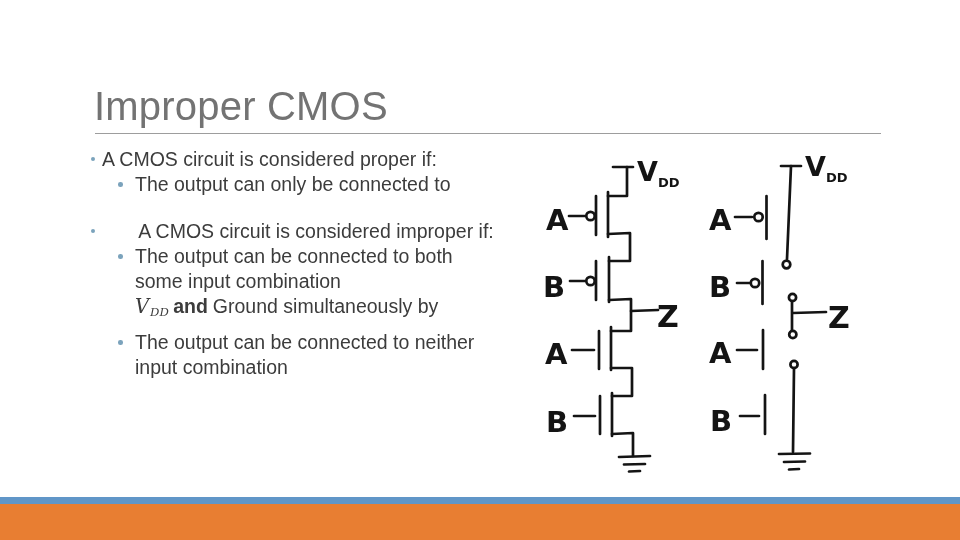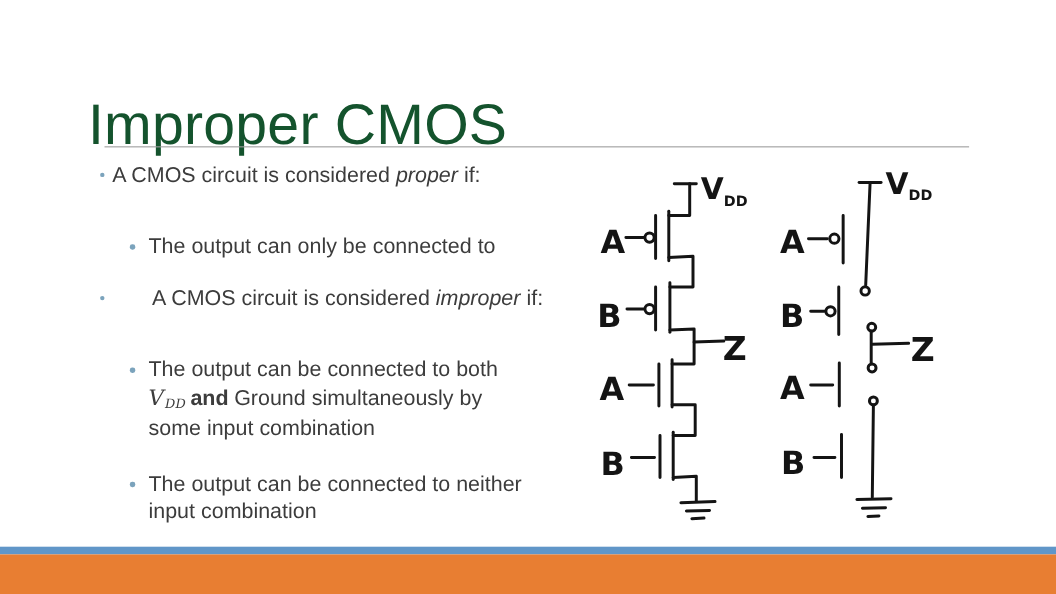--- a/index.html
+++ b/index.html
@@ -1,35 +1,35 @@
 <!DOCTYPE html>
 <html><head>
 <meta charset="utf-8">
 <style>
   html,body{margin:0;padding:0;background:#fff;}
   .slide{position:relative;width:960px;height:540px;background:#ffffff;overflow:hidden;
          font-family:"Liberation Sans",sans-serif;color:#3c3c3c;}
   
-  .title{position:absolute;left:80px;top:84px;font-size:52px;font-weight:400;color:#14532d;
+  .title{position:absolute;left:94px;top:84px;font-size:40px;font-weight:400;color:#737373;
          letter-spacing:.2px;white-space:nowrap;}
   .rule{position:absolute;left:95px;top:133px;width:786px;height:1px;background:#9d9d9d;}
   
   .bullets{position:absolute;left:90px;top:147px;width:440px;font-size:19.5px;line-height:25px;}
   .top{position:relative;padding-left:12px;}
-  .sub{position:relative;padding-left:45px;margin-top:40px;}
+  .sub{position:relative;padding-left:45px;}
   .dot{position:absolute;width:4.5px;height:4.5px;border-radius:50%;background:#7ba3bc;}
   .top>.dot{left:1px;top:10px;width:4px;height:4px;}
   .sub>.dot{left:28px;top:10px;}
-  .em{font-style:italic;margin-top:12px;}
+  .em{margin-top:12px;}
   .bold{font-weight:bold;margin:0 .26em 0 .22em;}
   .vdd .v{font-family:"DejaVu Serif",serif;font-style:italic;}
   .vdd .dd{font-family:"DejaVu Serif",serif;font-style:italic;font-size:.60em;
            position:relative;top:.22em;margin-left:1px;}
   .mt22{margin-top:22px;text-align:center;}
-  .mt8{margin-top:26px;}
+  .mt8{margin-top:8px;}
   
   svg.circuits{position:absolute;left:0;top:0;}
   svg text{font-family:"DejaVu Sans",sans-serif;font-weight:bold;fill:#141414;}
   
   .footer-blue{position:absolute;left:0;top:497px;width:960px;height:7px;background:#6096c8;}
   .footer-orange{position:absolute;left:0;top:504px;width:960px;height:36px;background:#e87e32;}
 </style>
 </head>
 <body>
 
@@ -47,22 +47,22 @@
       <span class="dot"></span>
       <div>The output can only be connected to</div>
     </div>
 
     <div class="top mt22">
       <span class="dot"></span><span>A CMOS circuit is considered </span><span class="em">improper</span><span> if:</span>
     </div>
     <div class="sub">
       <span class="dot"></span>
       <div>The output can be connected to both</div>
+      <div>some input combination</div>
       <div><span class="vdd"><span class="v">V</span><span class="dd">DD</span></span><span class="bold">and</span><span>Ground simultaneously by</span></div>
-      <div>some input combination</div>
     </div>
     <div class="sub mt8">
       <span class="dot"></span>
       <div>The output can be connected to neither</div>
       <div>input combination</div>
     </div>
 
   </div>
 
   <svg class="circuits" width="960" height="540" viewBox="0 0 960 540">

